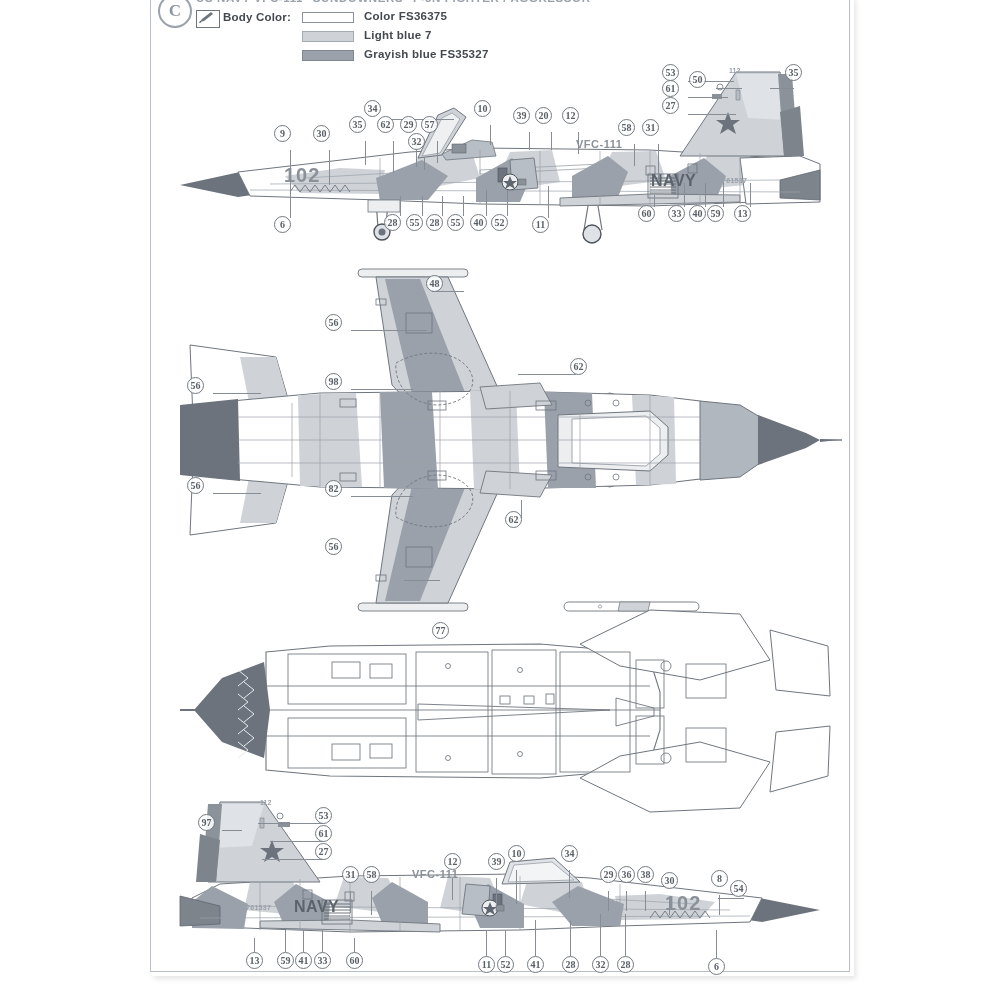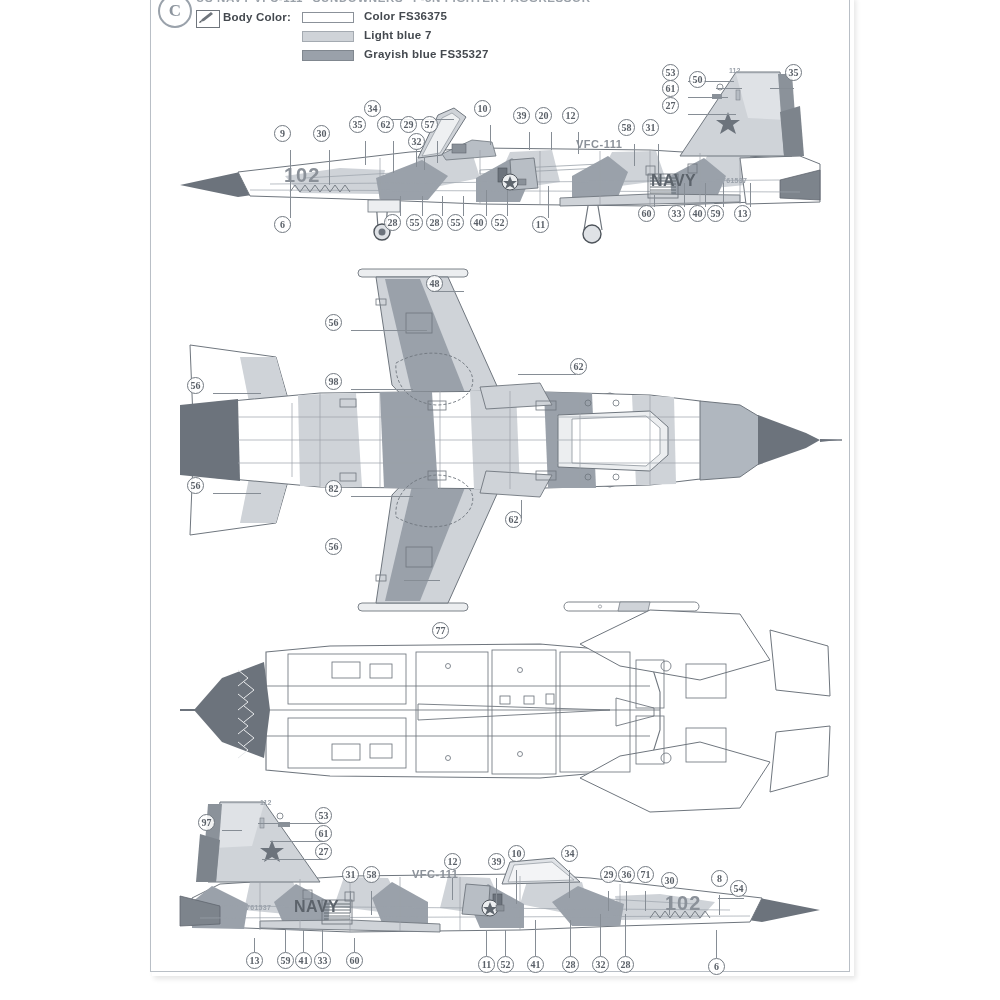--- a/index.html
+++ b/index.html
@@ -564,21 +564,21 @@
       <div class="cal" style="left: 315px; top: 825px;">61</div>
       <div class="cal" style="left: 315px; top: 843px;">27</div>
       <div class="cal" style="left: 342px; top: 866px;">31</div>
       <div class="cal" style="left: 363px; top: 866px;">58</div>
       <div class="cal" style="left: 444px; top: 853px;">12</div>
       <div class="cal" style="left: 488px; top: 853px;">39</div>
       <div class="cal" style="left: 508px; top: 845px;">10</div>
       <div class="cal" style="left: 561px; top: 845px;">34</div>
       <div class="cal" style="left: 600px; top: 866px;">29</div>
       <div class="cal" style="left: 618px; top: 866px;">36</div>
-      <div class="cal" style="left: 637px; top: 866px;">71</div>
+      <div class="cal" style="left: 637px; top: 866px;">38</div>
       <div class="cal" style="left: 661px; top: 872px;">30</div>
       <div class="cal" style="left: 711px; top: 870px;">8</div>
       <div class="cal" style="left: 730px; top: 880px;">54</div>
       <div class="cal" style="left: 246px; top: 952px;">13</div>
       <div class="cal" style="left: 277px; top: 952px;">59</div>
       <div class="cal" style="left: 295px; top: 952px;">41</div>
       <div class="cal" style="left: 314px; top: 952px;">33</div>
       <div class="cal" style="left: 346px; top: 952px;">60</div>
       <div class="cal" style="left: 478px; top: 956px;">11</div>
       <div class="cal" style="left: 497px; top: 956px;">52</div>

